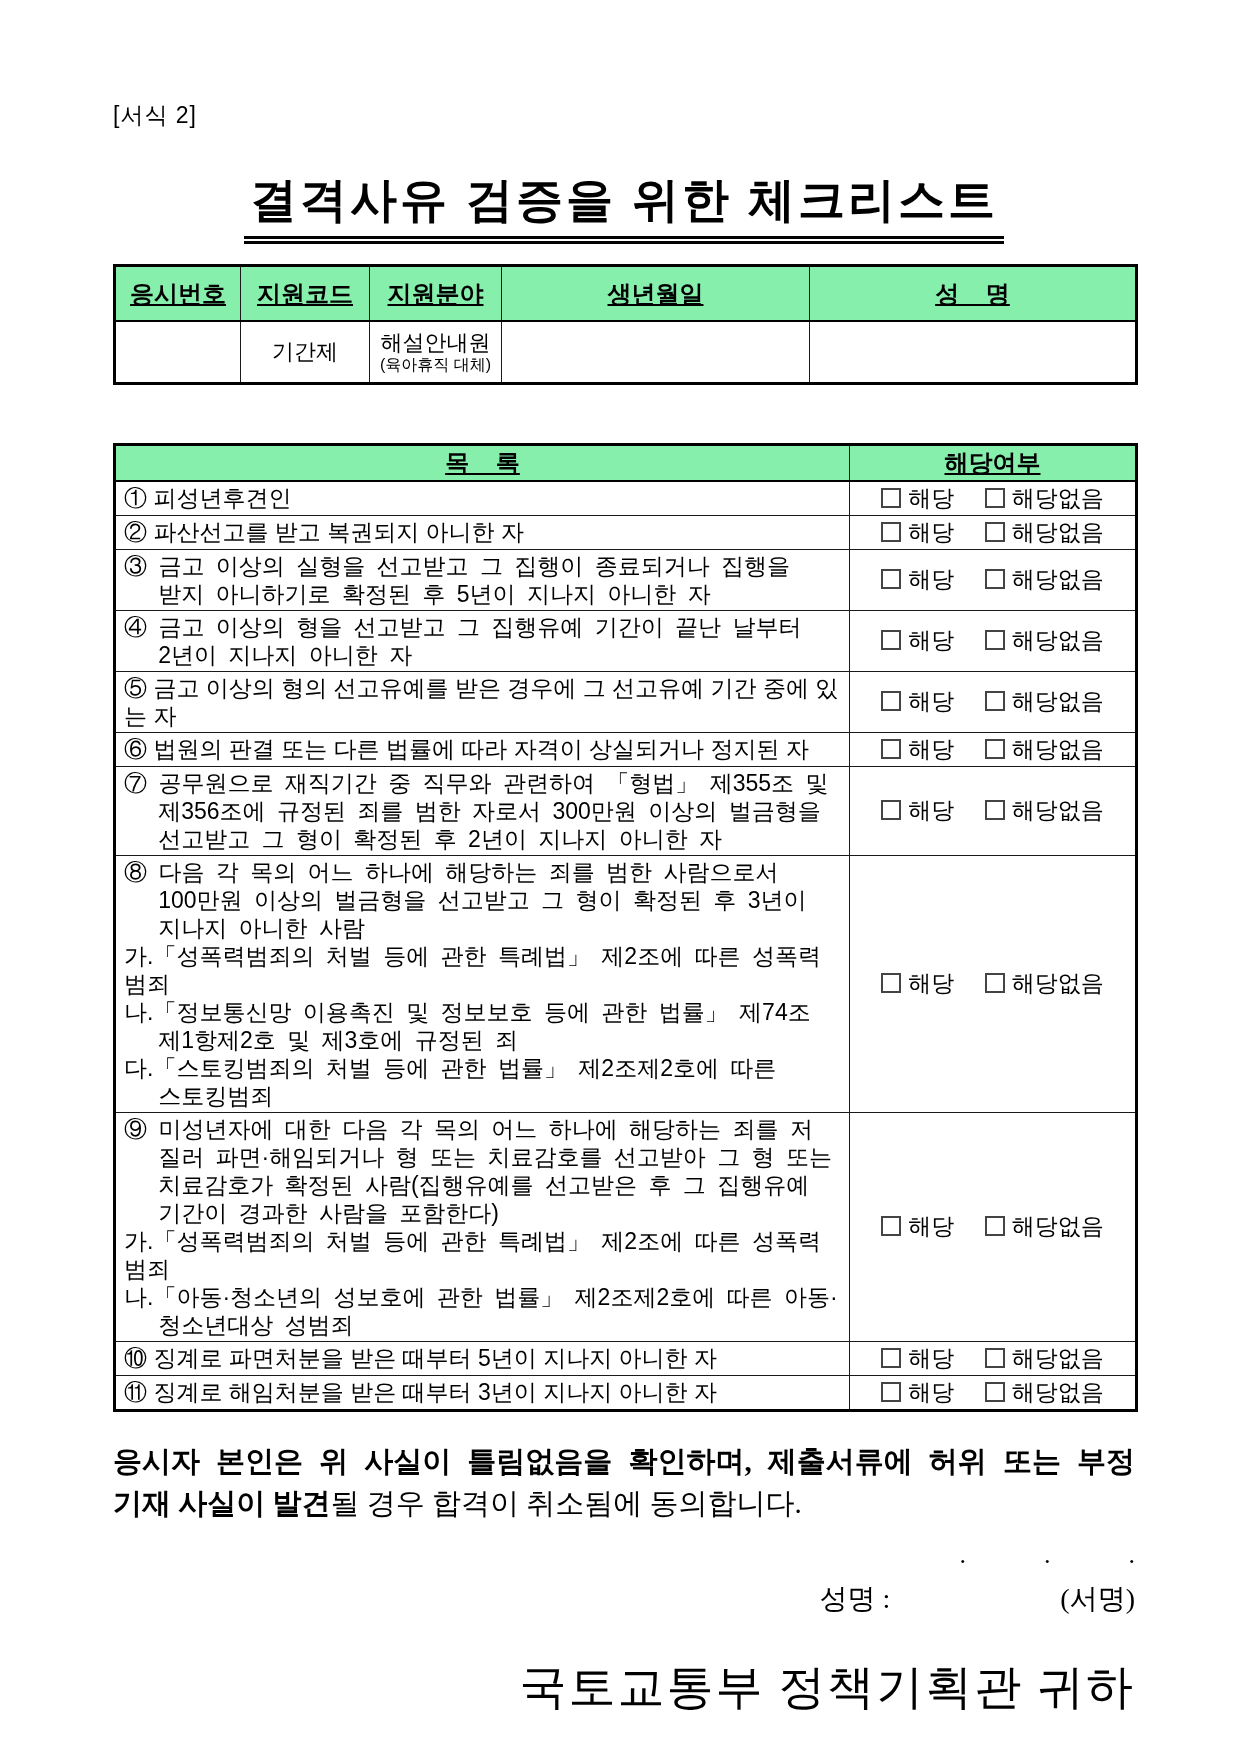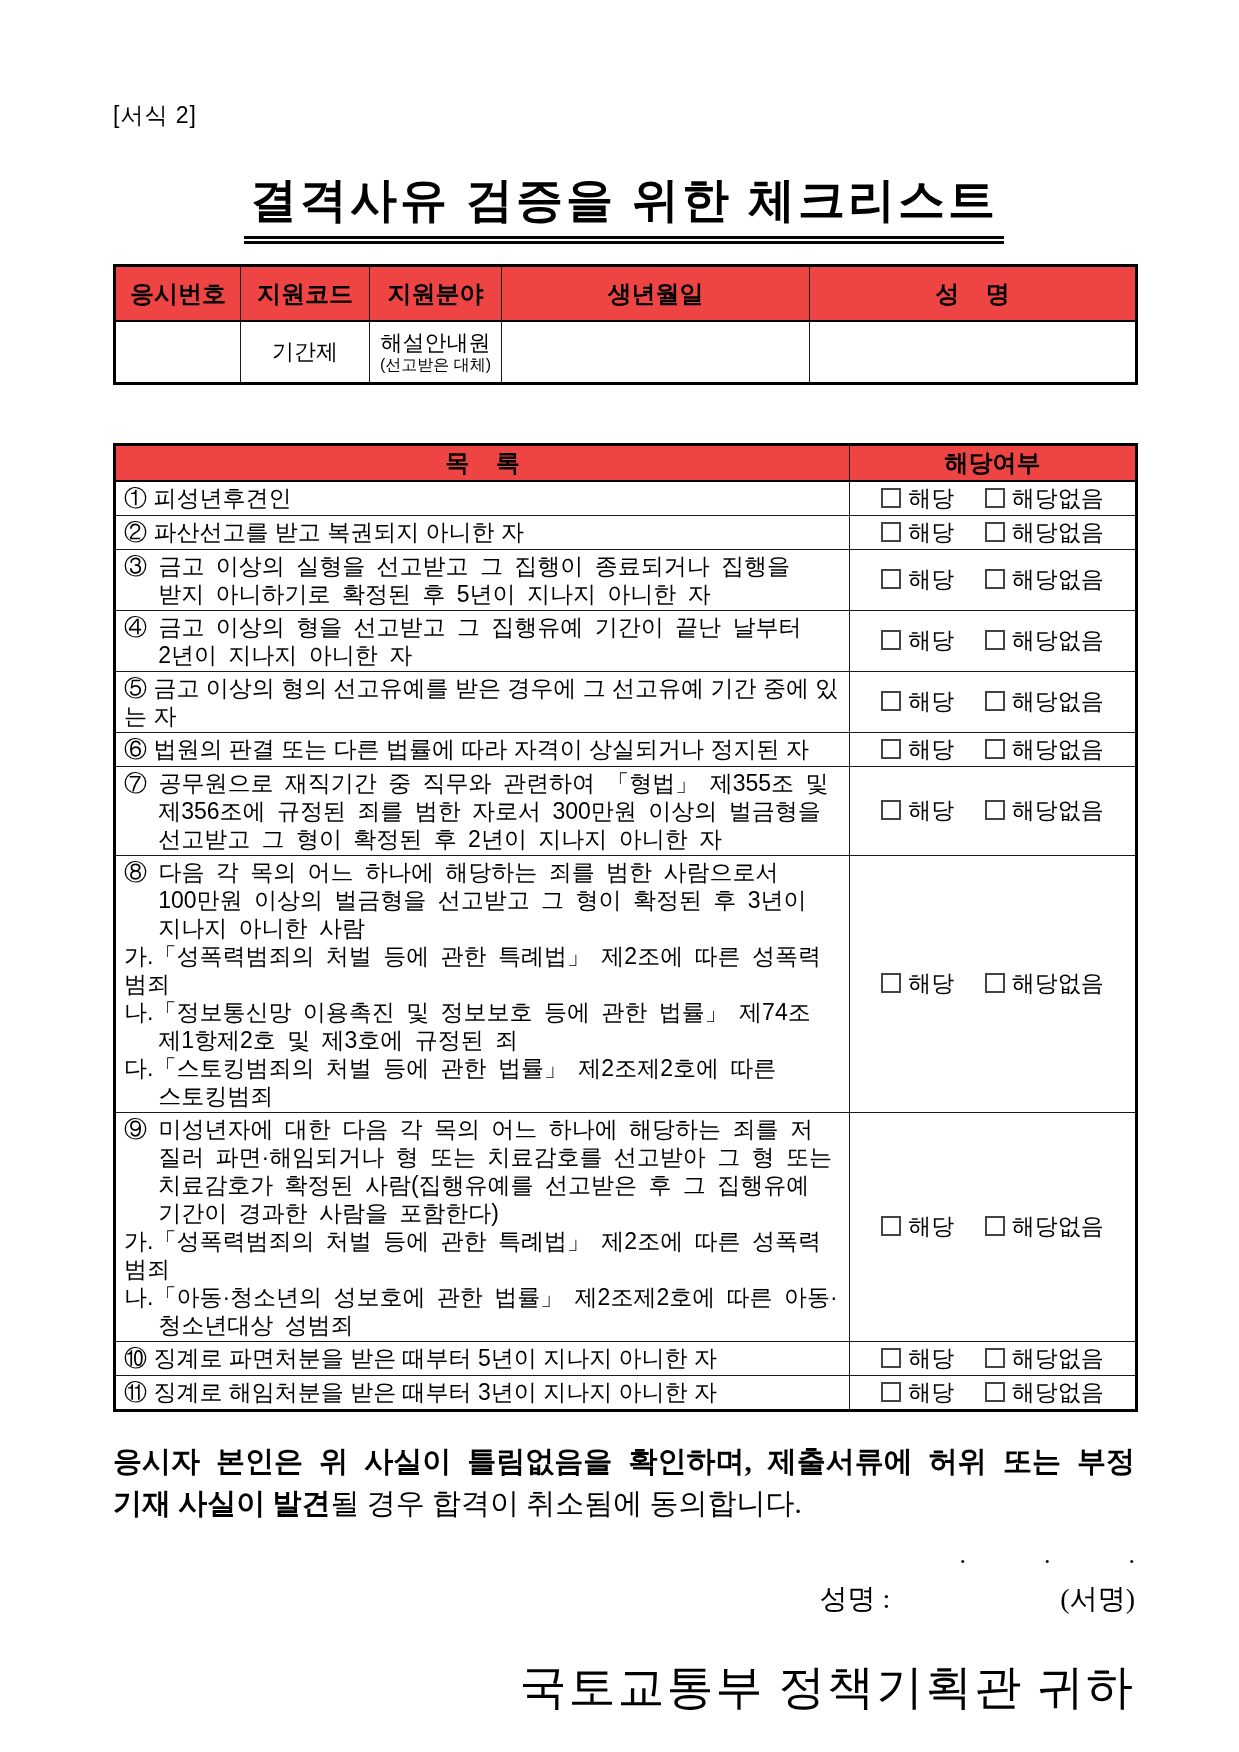--- a/index.html
+++ b/index.html
@@ -13,21 +13,21 @@
 
   
   .title-wrap{text-align:center;margin-top:40px;}
   .title{display:inline-block;margin:0;font-size:47px;font-weight:800;
          letter-spacing:3px;border-bottom:8px double #000;
          padding:0 6px 6px 6px;line-height:1.25;}
 
   
   table{border-collapse:collapse;width:1022px;table-layout:fixed;}
   th,td{border:1px solid #1a1a1a;box-sizing:border-box;}
-  th{background:#ef4444;font-weight:bold;white-space:pre;}
+  th{background:#86efac;font-weight:bold;white-space:pre;text-decoration:underline;}
 
   
   .info-table{margin-top:20px;border:3px solid #000;}
   .info-table th{font-size:24px;height:56px;border-bottom:2px solid #000;}
   .info-table td{height:62px;text-align:center;vertical-align:middle;font-size:22px;}
   .field-l1{font-size:22px;line-height:1.15;}
   .field-l2{font-size:16px;line-height:1.2;}
 
   
   .checklist-table{margin-top:58px;border:3px solid #000;}
@@ -90,21 +90,21 @@
         <th>생년월일</th>
         <th>성    명</th>
       </tr>
     </thead>
     <tbody>
       <tr>
         <td></td>
         <td>기간제</td>
         <td>
           <div class="field-l1">해설안내원</div>
-          <div class="field-l2">(선고받은 대체)</div>
+          <div class="field-l2">(육아휴직 대체)</div>
         </td>
         <td></td>
         <td></td>
       </tr>
     </tbody>
   </table>
 
   <table class="checklist-table">
     <colgroup>
       <col style="width:735px">

